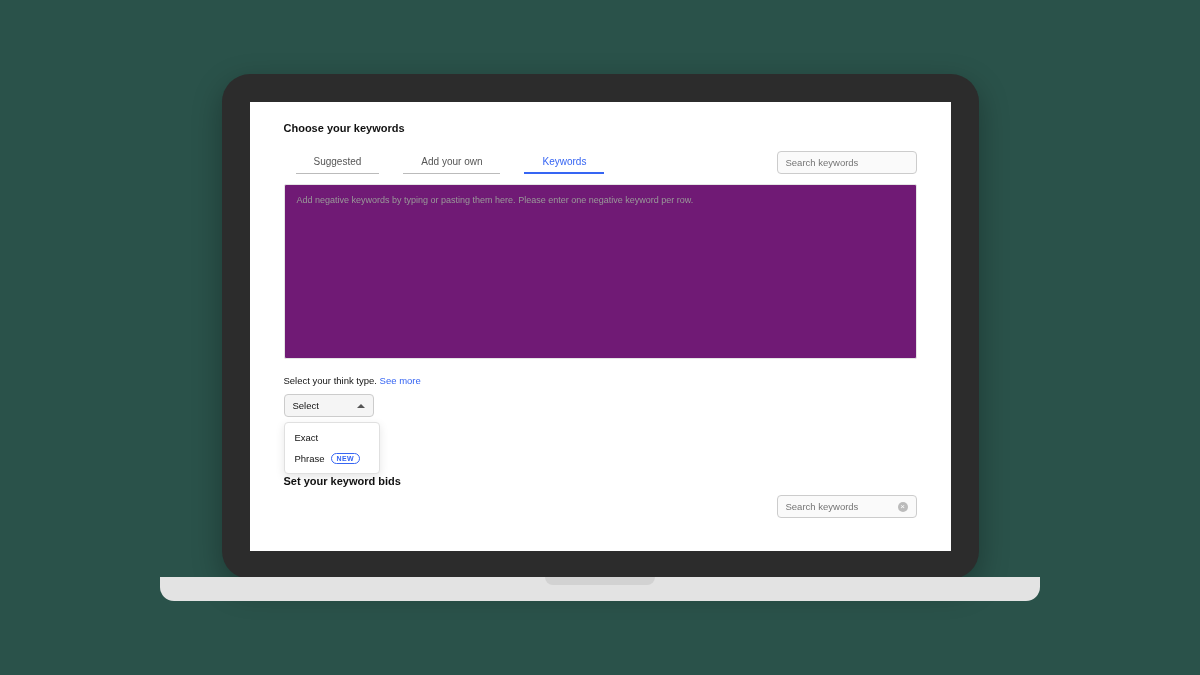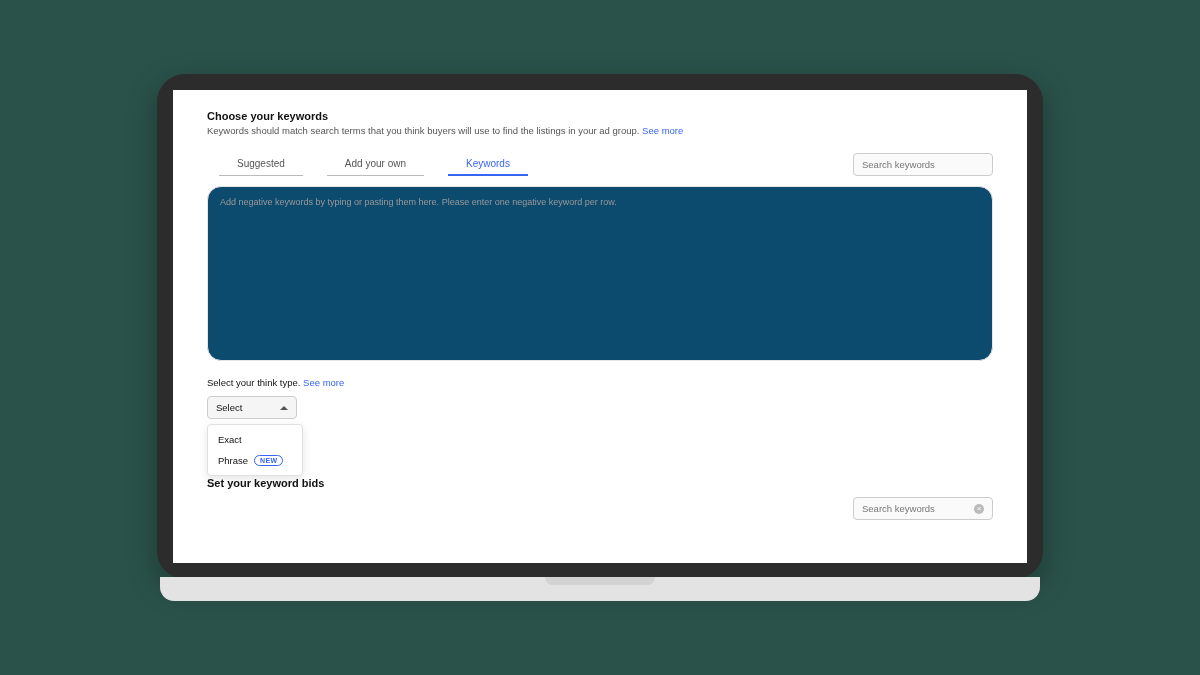--- a/index.html
+++ b/index.html
@@ -14,22 +14,22 @@
       overflow: hidden;
     }
     .laptop-wrap {
       display: flex;
       flex-direction: column;
       align-items: center;
     }
     .laptop-frame {
       background: #2c2c2c;
       border-radius: 28px;
-      padding: 16px;
-      width: 886px;
+      padding: 28px;
+      width: 757px;
       height: 505px;
       box-shadow: 0 10px 30px rgba(0,0,0,0.3);
     }
     .screen {
       background: #fff;
       width: 100%;
       height: 100%;
       overflow: hidden;
       padding: 20px 34px 14px 34px;
       font-size: 10px;
@@ -102,23 +102,23 @@
     .search-box input {
       border: none;
       outline: none;
       background: transparent;
       font-size: 9.5px;
       color: #333;
       width: 100%;
     }
     .textarea-block {
       margin-top: 10px;
-      background: #0c4a6e;
+      background: #701a75;
       border: 1px solid #e5e5e5;
-      border-radius: 14px;
+      border-radius: 2px;
       height: 175px;
       padding: 10px 12px;
     }
     .textarea-block .placeholder {
       color: #999;
       font-size: 9px;
     }
     .match-row {
       margin-top: 16px;
       font-size: 9.5px;
@@ -195,24 +195,20 @@
   </style>
 </head>
 <body>
 
 <div class="laptop-wrap">
   <div class="laptop-frame">
     <div class="screen">
 
       <div>
         <div class="section-title">Choose your keywords</div>
-        <div class="section-desc">
-          <span>Keywords should match search terms that you think buyers will use to find the listings in your ad group.</span>
-          <span class="link">See more</span>
-        </div>
       </div>
 
       <div class="row-top">
         <div class="tabs">
           <div class="tab">Suggested</div>
           <div class="tab">Add your own</div>
           <div class="tab active">Keywords</div>
         </div>
         <div class="search-box">
           <input type="text" placeholder="Search keywords" style="">

